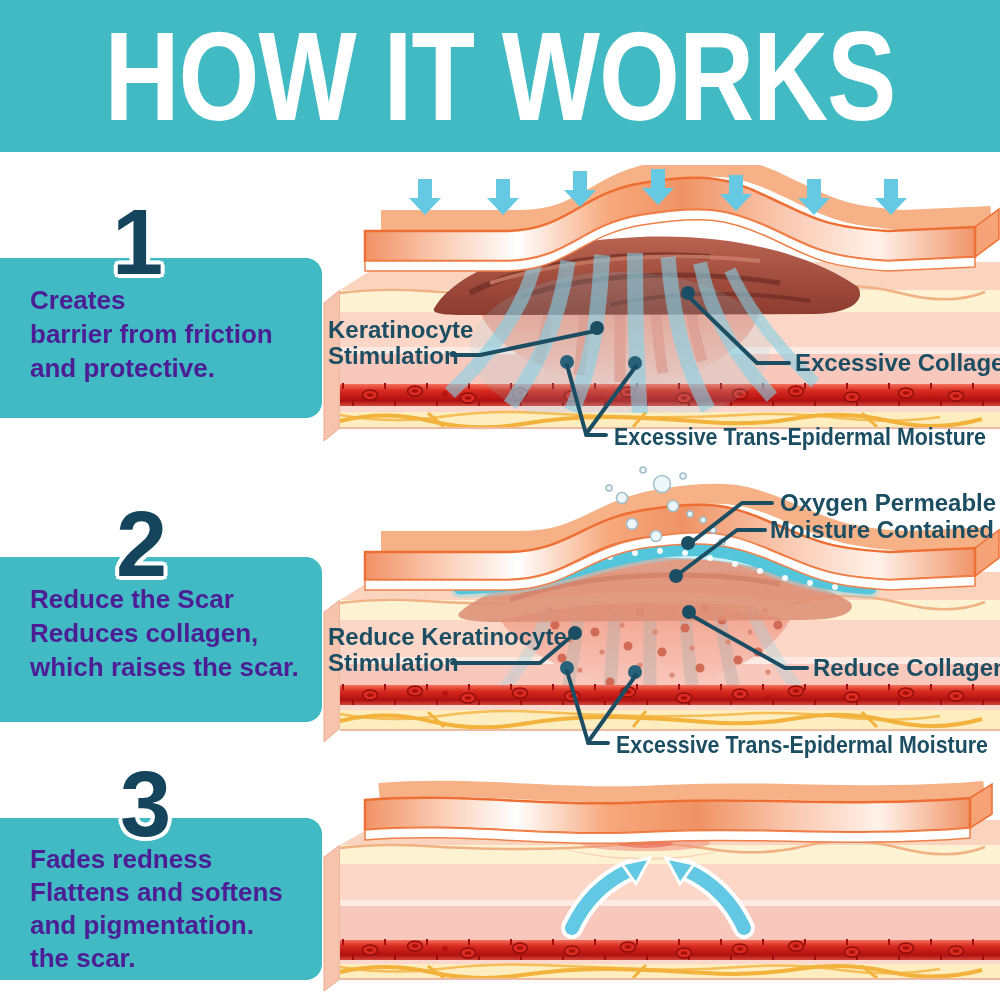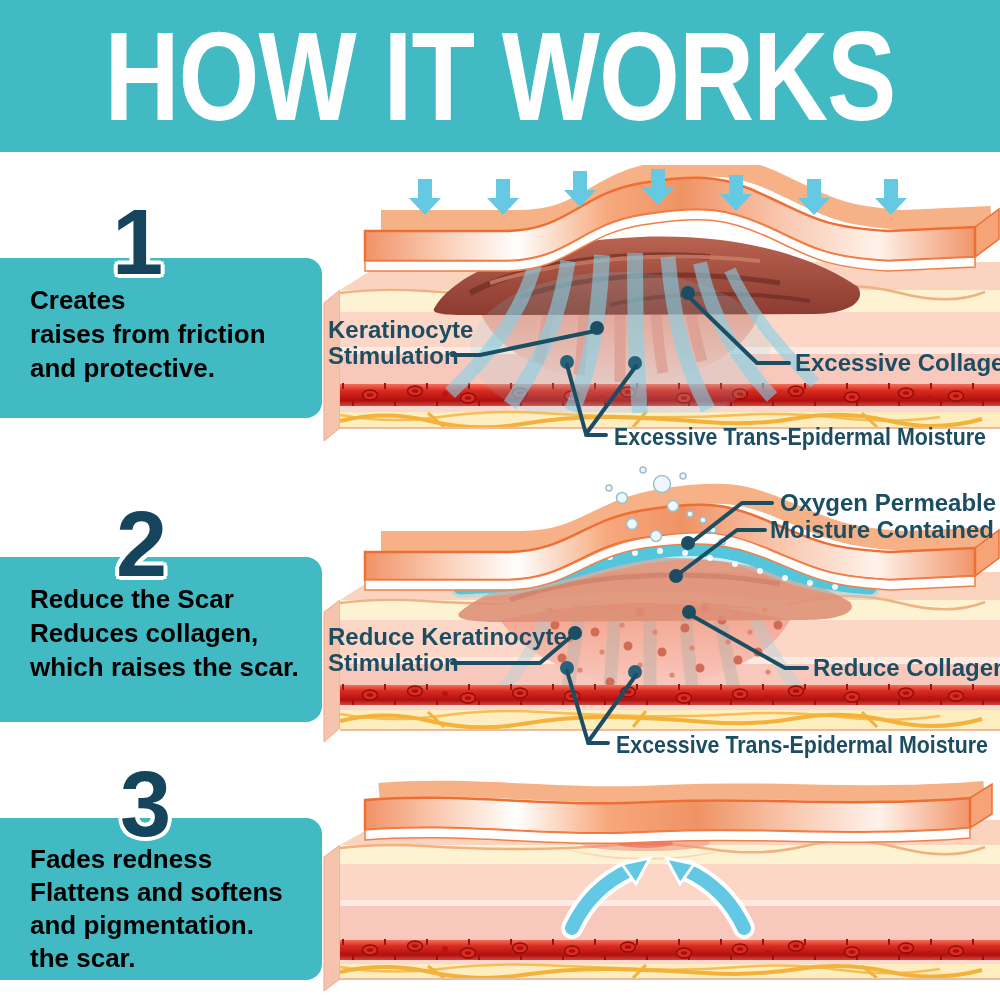--- a/index.html
+++ b/index.html
@@ -12,21 +12,21 @@
              transform:scaleY(1.22);white-space:nowrap;}
   
   .num{position:absolute;color:#15455c;font-size:92px;font-weight:700;line-height:1;
        text-shadow:0 4px 0 #fff,0 -4px 0 #fff,4px 0 0 #fff,-4px 0 0 #fff,
                    3px 3px 0 #fff,-3px -3px 0 #fff,3px -3px 0 #fff,-3px 3px 0 #fff;z-index:3;}
   .num1{left:112px;top:196px;}
   .num2{left:116px;top:498px;}
   .num3{left:120px;top:758px;}
   
   .box{position:absolute;left:0;width:322px;background:#41bac3;border-radius:0 16px 16px 0;
-       color:#000000;font-weight:700;box-sizing:border-box;padding:25px 0 4px 30px;z-index:1;}
+       color:#4c1d95;font-weight:700;box-sizing:border-box;padding:25px 0 4px 30px;z-index:1;}
   .box .ln{font-size:26px;line-height:34px;white-space:nowrap;}
   .box1{top:258px;height:160px;}
   .box2{top:557px;height:165px;}
   .box3{top:818px;height:162px;}
   .box3 .ln{line-height:33px;}
   .diag{position:absolute;z-index:2;}
   .lbl{font-family:"Liberation Sans",sans-serif;font-weight:700;font-size:24px;fill:#1c4e63;}
   .lead{stroke:#1c4e63;stroke-width:4;fill:none;stroke-linecap:round;stroke-linejoin:round;}
 </style>
 </head>
@@ -34,21 +34,21 @@
 
 <div class="canvas">
 
   <div class="header">
     <h1>HOW IT WORKS</h1>
   </div>
 
   <div class="num num1">1</div>
   <div class="box box1">
     <div class="ln">Creates</div>
-    <div class="ln">raises from friction</div>
+    <div class="ln">barrier from friction</div>
     <div class="ln">and protective.</div>
   </div>
 
   <svg class="diag" style="left:310px;top:165px" width="690" height="295" viewBox="0 0 690 295">
     <defs>
       <linearGradient id="g1band" x1="0" y1="0" x2="1" y2="0">
         <stop offset="0" stop-color="#f19266"></stop>
           <stop offset=".14" stop-color="#fbd3bd"></stop>
         <stop offset=".25" stop-color="#ffffff"></stop>
           <stop offset=".4" stop-color="#f7a87c"></stop>

